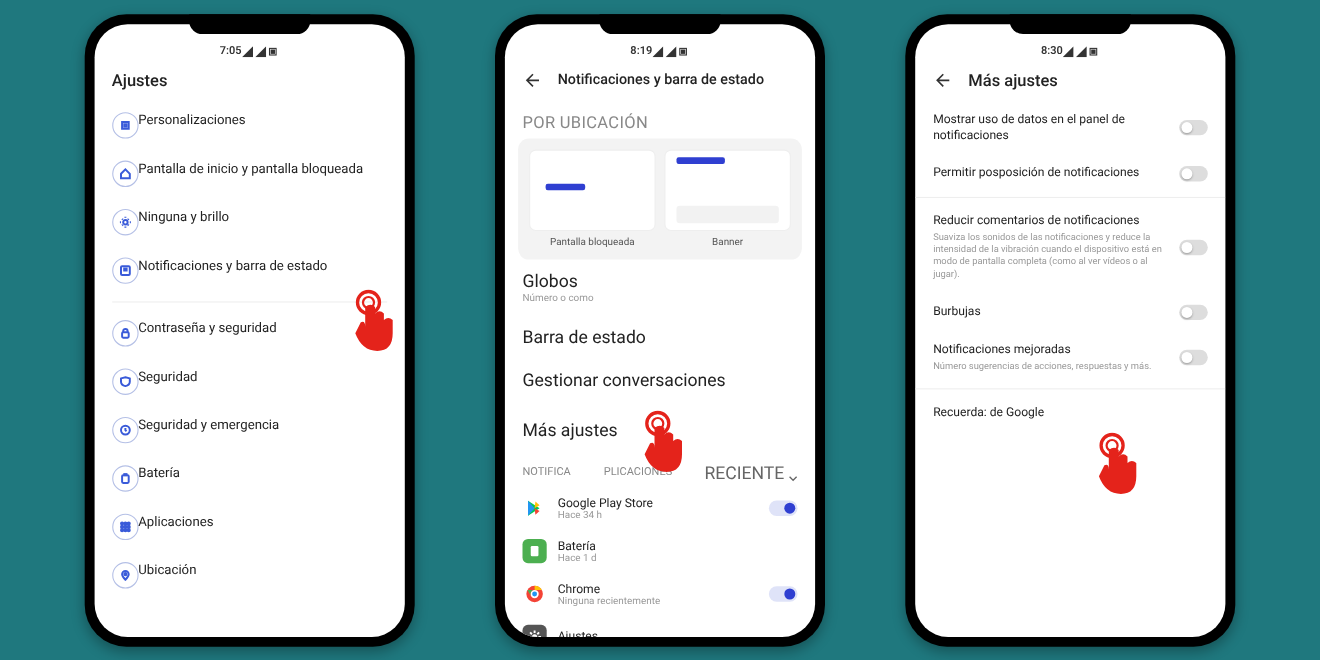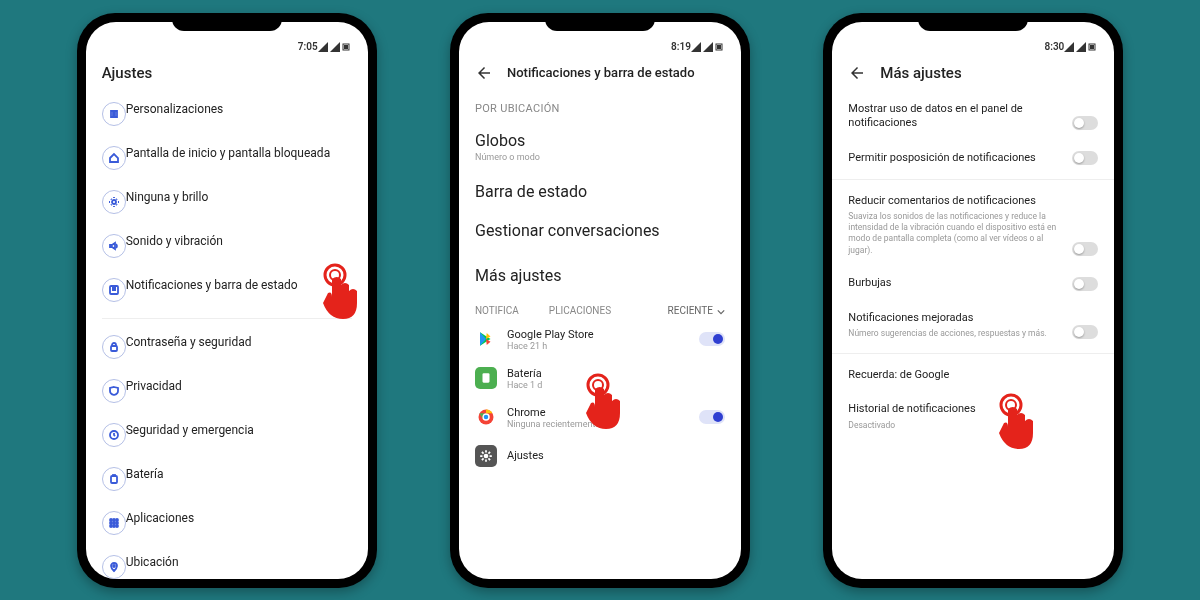--- a/index.html
+++ b/index.html
@@ -1,51 +1,51 @@
 <!DOCTYPE html>
 <html><head>
 <meta charset="utf-8">
 <style>
   body{margin:0;background:#1f787e;font-family:-apple-system,Roboto,Arial,sans-serif;width:1200px;height:600px;overflow:hidden;display:flex;justify-content:space-around;align-items:center;padding:0 40px;box-sizing:border-box}
   .phone{width:300px;height:575px;background:#000;border-radius:38px;padding:9px;box-sizing:border-box;position:relative;box-shadow:0 4px 12px rgba(0,0,0,.3)}
   .screen{width:100%;height:100%;background:#fff;border-radius:30px;overflow:hidden;position:relative;display:flex;flex-direction:column}
   .notch{position:absolute;top:0;left:50%;transform:translateX(-50%);width:110px;height:18px;background:#000;border-radius:0 0 12px 12px;z-index:10}
-  .statusbar{height:26px;display:flex;align-items:flex-end;justify-content:flex-end;padding:4px 16px 0;font-size:10px;font-weight:600;color:#333}
+  .statusbar{height:26px;display:flex;align-items:flex-end;justify-content:center;padding:4px 16px 0;font-size:10px;font-weight:600;color:#333}
   .sicons{display:flex;gap:2px;align-items:center}
   .sicons svg{width:10px;height:10px}
   .header{padding:12px 16px 10px;font-size:15px;font-weight:500;color:#222;display:flex;align-items:center;gap:14px}
   .back{display:inline-flex}
   .back svg{width:18px;height:18px}
   .content{flex:1;overflow:hidden;font-size:12px;color:#222}
   
   .srow{display:flex;align-items:flex-start;gap:0;padding:10px 16px}
   .srow .ic{width:22px;height:22px;border:1px solid #b5c0e6;border-radius:50%;display:flex;align-items:center;justify-content:center;flex-shrink:0}
   .srow .ic svg{width:12px;height:12px;stroke:#3a5bd9;fill:none;stroke-width:1.8}
   .srow .lbl{font-size:12px}
   .div{height:1px;background:#eee;margin:6px 16px}
   
-  .sect{font-size:11px;color:#888;padding:10px 16px 6px;letter-spacing:.3px}
+  .sect{font-size:15px;color:#888;padding:10px 16px 6px;letter-spacing:.3px}
   .cards{display:flex;gap:8px;padding:0 12px;background:#f3f3f3;margin:0 12px;border-radius:10px;padding:10px}
   .card{flex:1;text-align:center}
   .thumb{background:#fff;border-radius:6px;height:72px;margin-bottom:6px;position:relative;overflow:hidden;border:1px solid #eee}
   .thumb .bar{position:absolute;background:#2f3fd1;border-radius:2px}
   .card .cl{font-size:9px;color:#555}
   .plain{padding:10px 16px}
   .plain .t{font-size:16px}
   .plain .s{font-size:9px;color:#999;margin-top:2px}
   .apprw{display:flex;align-items:center;padding:8px 16px;gap:10px}
   .apprw .aic{width:22px;height:22px;border-radius:5px;display:flex;align-items:center;justify-content:center;font-size:12px}
   .apprw .ainfo{flex:1}
   .apprw .ainfo .t{font-size:11px}
   .apprw .ainfo .s{font-size:9px;color:#999}
   .tog{width:26px;height:14px;border-radius:8px;background:#dfe3f8;position:relative}
   .tog::after{content:"";position:absolute;width:10px;height:10px;border-radius:50%;top:2px;right:2px;background:#2f3fd1}
-  .drop{display:flex;align-items:flex-end;gap:4px;font-size:10px;color:#666}
+  .drop{display:flex;align-items:flex-end;gap:4px;font-size:16px;color:#666}
   
-  .row3{display:flex;align-items:flex-end;padding:10px 16px;gap:10px}
+  .row3{display:flex;align-items:center;padding:10px 16px;gap:10px}
   .row3 .txt{flex:1}
   .row3 .t{font-size:11px;line-height:1.3}
   .row3 .s{font-size:8.5px;color:#999;margin-top:3px;line-height:1.3}
   .sw{width:26px;height:14px;border-radius:8px;background:#ddd;position:relative;flex-shrink:0;margin-top:1px}
   .sw::after{content:"";position:absolute;width:10px;height:10px;border-radius:50%;top:2px;left:2px;background:#fff;box-shadow:0 1px 2px rgba(0,0,0,.3)}
   .div3{height:1px;background:#eee;margin:4px 0}
   
   .pointer{position:absolute;pointer-events:none;z-index:20}
   .pointer svg{width:46px;height:58px}
 </style>
@@ -95,29 +95,20 @@
             <svg viewBox="0 0 12 12">
               <circle cx="6" cy="6" r="2"></circle>
               <path d="M6 1v1M6 10v1M1 6h1M10 6h1M3 3l.7.7M8.3 8.3L9 9M3 9l.7-.7M8.3 3.7L9 3"></path>
             </svg>
           </div>
           <div class="lbl">Ninguna y brillo</div>
         </div>
         <div class="srow">
           <div class="ic">
             <svg viewBox="0 0 12 12">
-              <path d="M2 5v2h2l3 2V3L4 5z"></path>
-              <path d="M8 4a3 3 0 010 4"></path>
-            </svg>
-          </div>
-          <div class="lbl">Sonido y vibración</div>
-        </div>
-        <div class="srow">
-          <div class="ic">
-            <svg viewBox="0 0 12 12">
               <rect x="2" y="2" width="8" height="8" rx="1"></rect>
               <path d="M4 4h4M4 6h4"></path>
             </svg>
           </div>
           <div class="lbl">Notificaciones y barra de estado</div>
         </div>
         <div class="div"></div>
         <div class="srow">
           <div class="ic">
             <svg viewBox="0 0 12 12">
@@ -126,21 +117,21 @@
             </svg>
           </div>
           <div class="lbl">Contraseña y seguridad</div>
         </div>
         <div class="srow">
           <div class="ic">
             <svg viewBox="0 0 12 12">
               <path d="M6 2l4 1v3c0 3-4 4-4 4s-4-1-4-4V3z"></path>
             </svg>
           </div>
-          <div class="lbl">Privacidad</div>
+          <div class="lbl">Seguridad</div>
         </div>
         <div class="srow">
           <div class="ic">
             <svg viewBox="0 0 12 12">
               <circle cx="6" cy="6" r="4"></circle>
               <path d="M6 4v2l1 1"></path>
             </svg>
           </div>
           <div class="lbl">Seguridad y emergencia</div>
         </div>
@@ -210,23 +201,38 @@
     <div class="header">
       <span class="back">
           <svg viewBox="0 0 24 24">
             <path d="M20 11H7.8l5.6-5.6L12 4l-8 8 8 8 1.4-1.4L7.8 13H20z" fill="#333"></path>
           </svg>
         </span>
       <span style="font-size:13px">Notificaciones y barra de estado</span>
     </div>
     <div class="content">
       <div class="sect">POR UBICACIÓN</div>
+      <div class="cards">
+        <div class="card">
+          <div class="thumb">
+              <div class="bar" style="left:14px;top:30px;width:36px;height:6px"></div>
+            </div>
+          <div class="cl">Pantalla bloqueada</div>
+        </div>
+        <div class="card">
+          <div class="thumb">
+              <div class="bar" style="left:10px;top:6px;width:44px;height:6px"></div>
+              <div style="position:absolute;bottom:6px;left:10px;right:10px;height:16px;background:#f2f2f2;border-radius:3px"></div>
+            </div>
+          <div class="cl">Banner</div>
+        </div>
+      </div>
       <div class="plain">
         <div class="t">Globos</div>
-        <div class="s">Número o modo</div>
+        <div class="s">Número o como</div>
       </div>
       <div class="plain">
           <div class="t">Barra de estado</div>
         </div>
       <div class="plain">
           <div class="t">Gestionar conversaciones</div>
         </div>
       <div class="plain" style="padding-top:16px">
           <div class="t">Más ajustes</div>
         </div>
@@ -248,21 +254,21 @@
             <div class="aic" style="background:#fff">
               <svg width="18" height="18" viewBox="0 0 24 24">
                 <path d="M4 3l14 9L4 21z" fill="#00c853"></path>
                 <path d="M4 3l8 9-8 9z" fill="#2196f3"></path>
                 <path d="M12 12l6-3.5L13 4z" fill="#ffc107"></path>
                 <path d="M12 12l6 3.5L13 20z" fill="#f44336"></path>
               </svg>
             </div>
             <div class="ainfo">
               <div class="t">Google Play Store</div>
-              <div class="s">Hace 21 h</div>
+              <div class="s">Hace 34 h</div>
             </div>
             <div class="tog"></div>
           </div>
           <div class="apprw">
             <div class="aic" style="background:#4caf50">
               <svg width="14" height="14" viewBox="0 0 12 12">
                 <rect x="3" y="2" width="6" height="8" rx="1" fill="#fff"></rect>
               </svg>
             </div>
             <div class="ainfo">
@@ -368,26 +374,20 @@
             <div class="s">Número sugerencias de acciones, respuestas y más.</div>
           </div>
           <div class="sw"></div>
         </div>
         <div class="div3"></div>
         <div class="row3">
           <div class="txt">
             <div class="t">Recuerda: de Google</div>
           </div>
         </div>
-        <div class="row3">
-          <div class="txt">
-            <div class="t">Historial de notificaciones</div>
-            <div class="s">Desactivado</div>
-          </div>
-        </div>
       </div>
   </div>
   <div class="pointer" style="left:170px;top:380px">
     <svg viewBox="0 0 46 58">
         <circle cx="18" cy="12" r="10" fill="none" stroke="#e4231b" stroke-width="3"></circle>
         <circle cx="18" cy="12" r="5" fill="none" stroke="#e4231b" stroke-width="2"></circle>
         <path d="M15 16 L15 34 Q15 28 11 30 L6 40 Q12 56 26 56 Q40 56 40 40 L40 28 Q36 24 32 28 L32 22 Q28 18 24 22 L24 16 Q20 12 15 16 Z" fill="#e4231b"></path>
       </svg>
   </div>
 </div>

